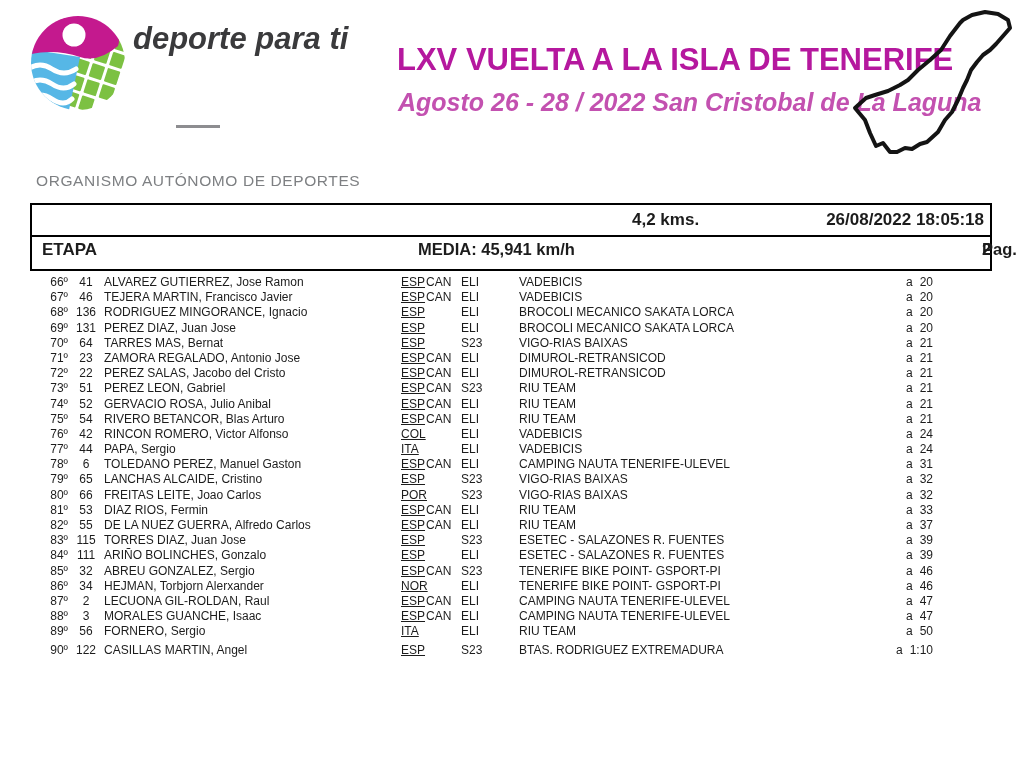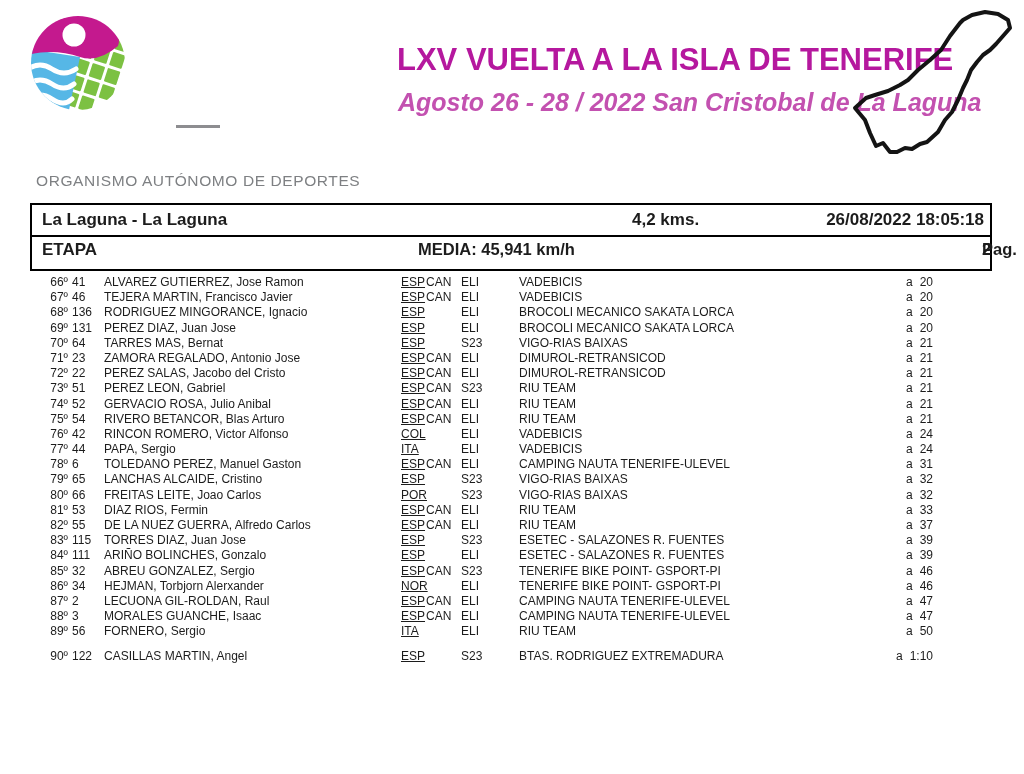--- a/index.html
+++ b/index.html
@@ -28,24 +28,24 @@
   .route{left:10px;top:5px;font-size:17px;}
   .distance{left:600px;top:5px;font-size:17px;}
   .datetime{right:6px;top:5px;font-size:17px;}
   .etapa{left:10px;top:3px;font-size:17px;}
   .media{left:386px;top:3px;font-size:16.5px;}
   .pag{right:8px;top:3px;font-size:16.5px;display:flex;gap:15px;position:absolute;font-weight:bold;}
 
   
   .results{position:absolute;left:30px;top:275px;width:958px;font-size:12px;color:#1c1c1c;}
   .rrow{position:relative;height:15.2px;}
-  .rrow.last{margin-top:9px;}
+  .rrow.last{margin-top:3px;}
   .c{position:absolute;top:0;line-height:15.2px;white-space:nowrap;}
   .pos{left:6px;width:32px;text-align:right;}
-  .bib{left:42px;width:28px;text-align:left;}
+  .bib{left:42px;width:28px;text-align:center;}
   .name{left:74px;}
   .nat{left:371px;text-decoration:underline;}
   .reg{left:396px;}
   .cat{left:431px;}
   .team{left:489px;}
   .gap{right:55px;display:flex;gap:7px;justify-content:flex-end;}
 </style>
 </head>
 <body>
 
@@ -78,37 +78,37 @@
       <path d="M0,56 Q12,48 24,56 T48,56"></path>
       <path d="M0,71 Q12,63 24,71 T46,71"></path>
       <path d="M0,86 Q12,78 24,86 T44,86"></path>
     </g>
     <path d="M3,41 Q7,14 35,5 Q62,-4 82,12 Q94,22 90,33 Q70,50 52,44 Q28,36 3,41 Z" fill="#c4198e"></path>
     <circle cx="46" cy="22" r="11.5" fill="#ffffff"></circle>
   </g>
 </svg>
 
 <div class="brand">
+  <div class="brand-bottom">deporte para ti</div>
 </div>
 <div class="brand-divider"></div>
 <div class="org-line">ORGANISMO AUTÓNOMO DE DEPORTES</div>
 
 <div class="event-title">LXV VUELTA A LA ISLA DE TENERIFE</div>
 <div class="event-subtitle">Agosto 26 - 28 / 2022 San Cristobal de La Laguna</div>
 
 <svg class="island" viewBox="0 0 186 158">
   <path fill="none" stroke="#141414" stroke-width="4" stroke-linejoin="round" stroke-linecap="round" d="M122,17 L112,30 103,44 92,54 80,64 70,74 62,79 50,85 37,89 28,92 17,102
        27,114 32,127 38,140 45,137 52,146 59,146 67,142 74,143 82,138 89,136
        100,126 107,114 114,106 120,94 125,82 129,74 133,64 139,56 145,49 152,44
        158,38 165,30 172,22 170,14 160,8 147,6 134,9 125,14 Z"></path>
 </svg>
 
 <div class="info-box">
   <div class="info-row r1">
-    <span class="route">La Laguna - La Laguna</span>
     <span class="distance">4,2 kms.</span>
     <span class="datetime">26/08/2022 18:05:18</span>
   </div>
   <div class="info-row r2">
     <span class="etapa">ETAPA</span>
     <span class="media">MEDIA: 45,941 km/h</span>
     <span class="pag">
       <span>Pag.</span>
       <span>2</span>
     </span>

